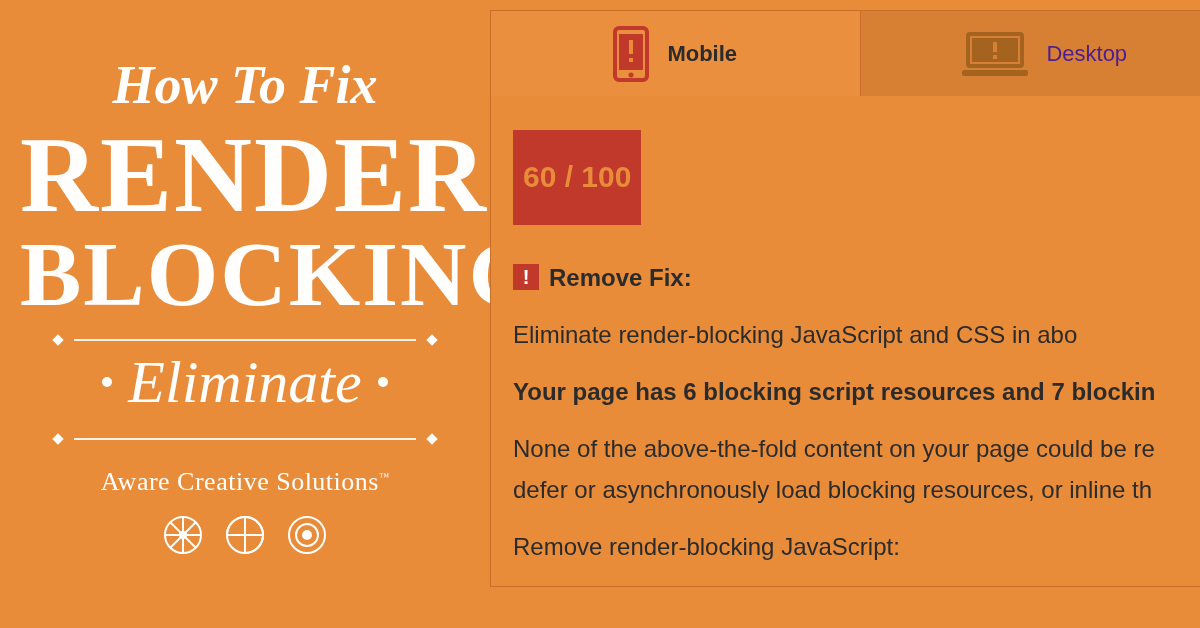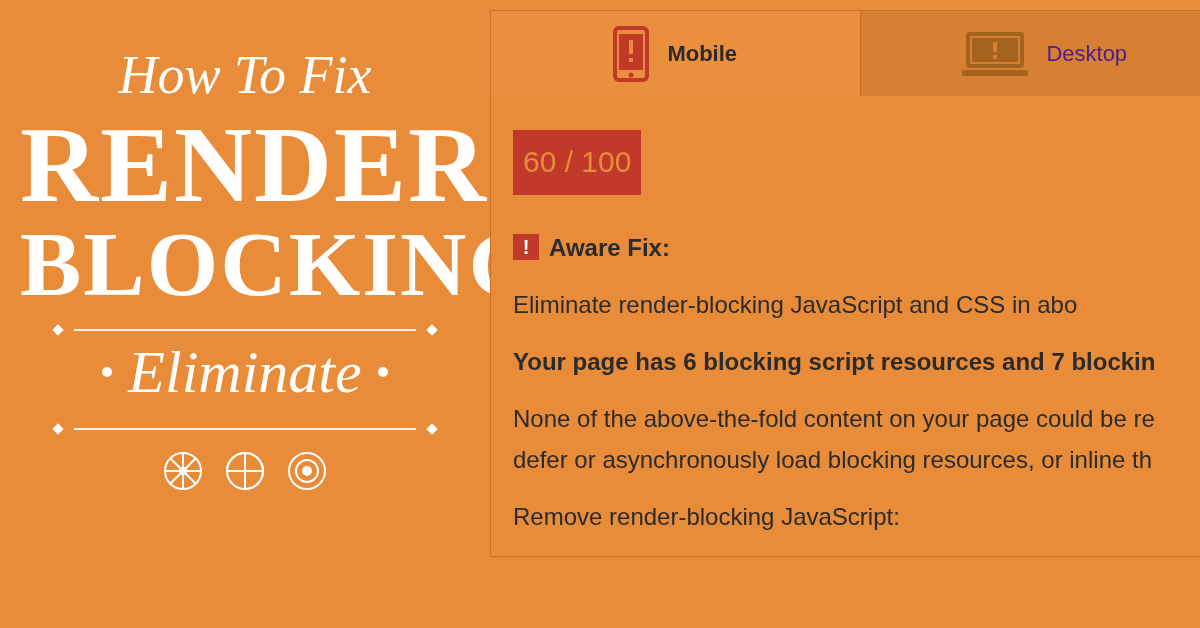--- a/index.html
+++ b/index.html
@@ -14,21 +14,22 @@
   .left {
     width: 490px;
     padding: 30px 20px 0 20px;
     text-align: center;
     color: #fffefc;
   }
   .script-top {
     font-family: 'Brush Script MT', cursive;
     font-size: 54px;
     font-style: italic;
-    margin-top: 14px;
+    margin-top: 24px;
+    font-weight: bold;
   }
   .block-word {
     font-family: Georgia, 'Times New Roman', serif;
     font-weight: 900;
     letter-spacing: 2px;
     line-height: 0.95;
   }
   .render { font-size: 108px; margin-top: 8px; }
   .blocking { font-size: 92px; margin-top: 4px; }
   .divider {
@@ -93,23 +94,23 @@
     border-top:none;
     padding: 34px 0 20px 22px;
     color:#2b2b2b;
     font-size: 24px;
     line-height: 1.55;
   }
   .score-row { display:flex; align-items:center; gap:14px; margin-bottom: 34px; }
   .score-badge {
     background:#c0392b;
     color:#e88c3a;
-    font-weight:400;
+    font-weight:700;
     font-size:30px;
-    padding: 9px 10px;
+    padding: 24px 10px;
   }
   .score-label { font-size:30px; }
   .shouldfix-row { display:flex; align-items:center; gap:10px; font-weight:700; margin-bottom: 20px; }
   .bang-badge {
     width:26px; height:26px; background:#c0392b; color:#fff;
     display:flex; align-items:center; justify-content:center;
     font-weight:700; font-size:20px;
   }
   .body-line { margin-bottom: 20px; white-space: nowrap; }
   .bold { font-weight:700; }
@@ -128,20 +129,23 @@
   </div>
   <div class="script-bot-row">
     <span class="dot"></span>
     <span class="script-bot">Eliminate</span>
     <span class="dot"></span>
   </div>
   <div class="divider">
     <div class="divider-diamond"></div>
       <div class="divider-line"></div>
       <div class="divider-diamond"></div>
+  </div>
+  <div class="brand">
+    <span>Aware Creative Solutions</span><sup>™</sup>
   </div>
   <div class="icon-row">
     <svg width="40" height="40" viewBox="0 0 40 40">
       <circle cx="20" cy="20" r="18"></circle>
         <circle cx="20" cy="20" r="3" fill="#fffefc"></circle>
       <line x1="20" y1="2" x2="20" y2="38"></line>
         <line x1="2" y1="20" x2="38" y2="20"></line>
       <line x1="7" y1="7" x2="33" y2="33"></line>
         <line x1="33" y1="7" x2="7" y2="33"></line>
     </svg>
@@ -184,21 +188,21 @@
       </div>
     </div>
 
     <div class="content">
       <div class="score-row">
         <div class="score-badge">60 / 100</div>
       </div>
 
       <div class="shouldfix-row">
         <div class="bang-badge">!</div>
-        <div>Aware Fix:</div>
+        <div>Remove Fix:</div>
       </div>
 
       <div class="body-line">Eliminate render-blocking JavaScript and CSS in abo</div>
       <div class="body-line bold">Your page has 6 blocking script resources and 7 blockin</div>
       <div class="body-line" style="margin-bottom:4px">None of the above-the-fold content on your page could be re</div>
       <div class="body-line">defer or asynchronously load blocking resources, or inline th</div>
       <div class="body-line" style="margin-bottom:0">Remove render-blocking JavaScript:</div>
     </div>
   </div>
 </div>

